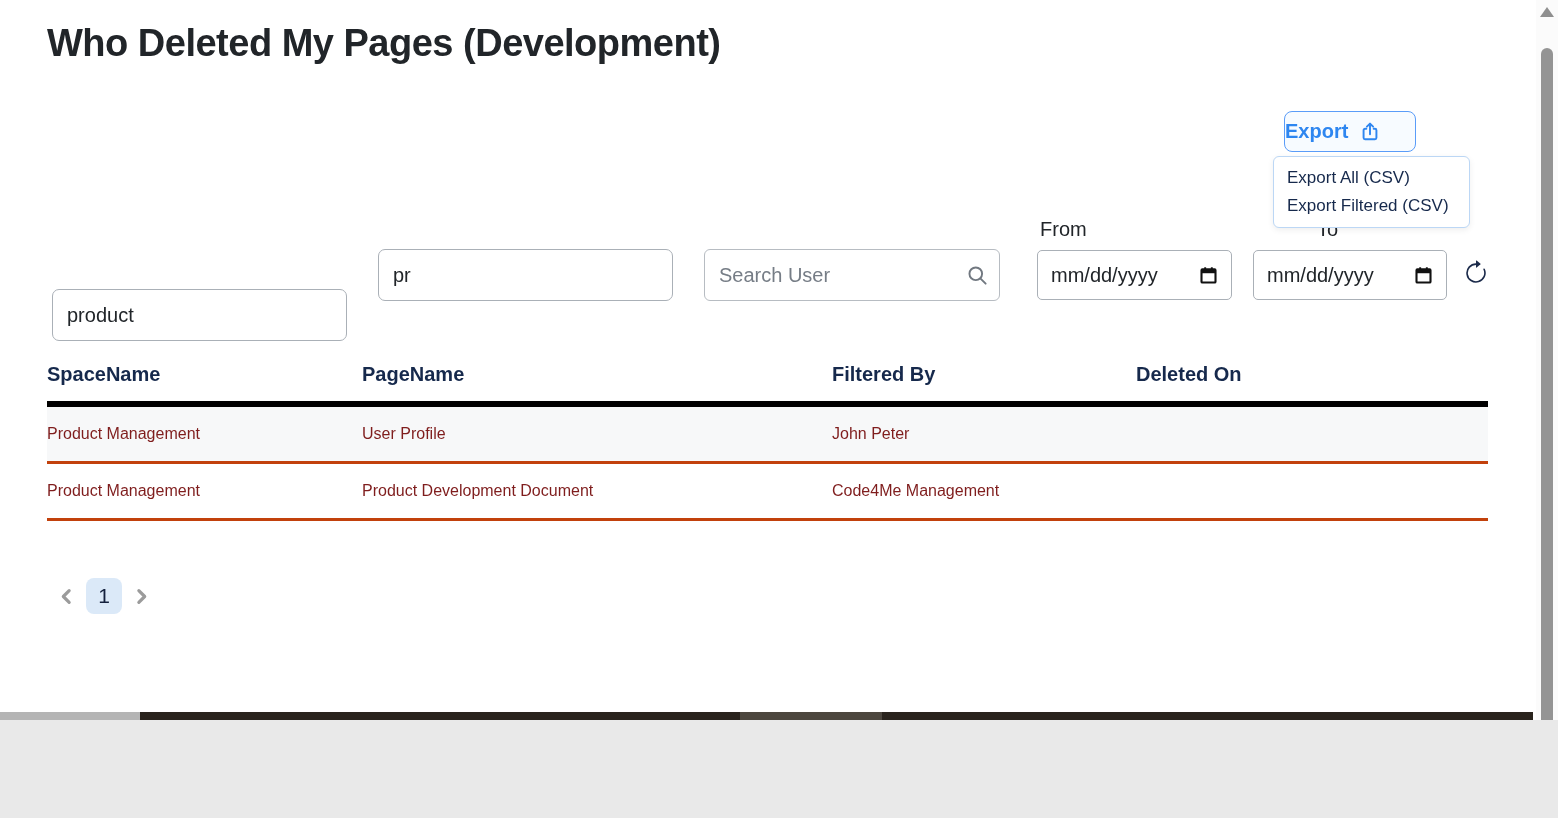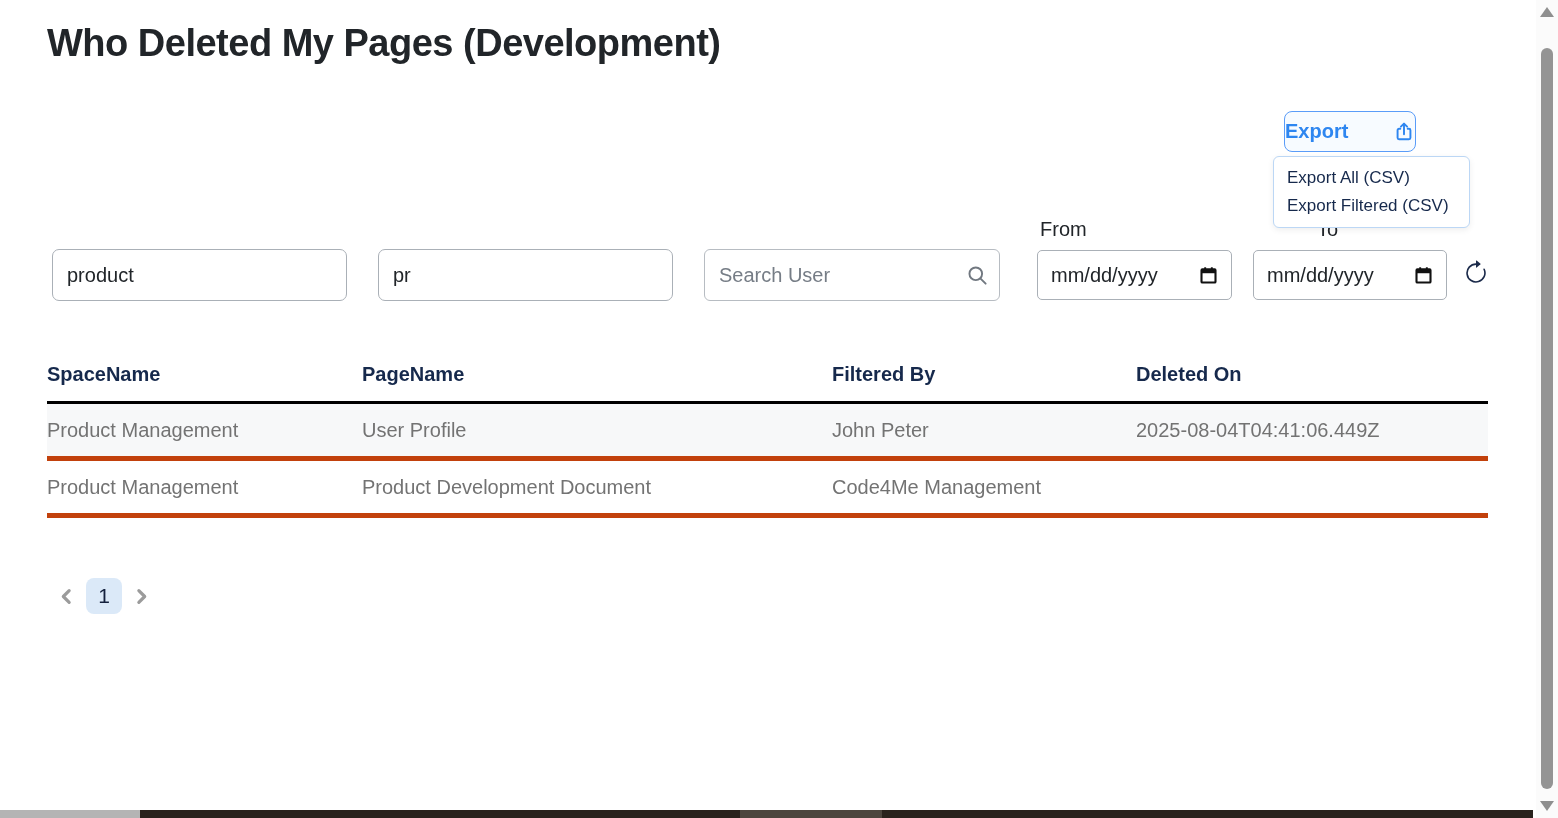--- a/index.html
+++ b/index.html
@@ -1,49 +1,49 @@
 <!DOCTYPE html>
 <html><head>
 <meta charset="utf-8">
 <style>
   * { margin:0; padding:0; box-sizing:border-box; }
   html,body { background:#e9e9e9; }
   .viewport {
-    position:relative; width:1558px; height:818px; background:#ffffff;
+    position:relative; width:1558px; height:720px; background:#ffffff;
     overflow:hidden; font-family:"Liberation Sans", sans-serif; color:#212529;
   }
   
   .page-title {
     position:absolute; left:47px; top:22px; font-size:38px; font-weight:700;
     color:#212529; letter-spacing:-0.5px;
   }
   
   .export-btn {
     position:absolute; left:1284px; top:111px; width:132px; height:41px;
-    display:flex; align-items:center; justify-content:space-between; gap:11px;
+    display:flex; align-items:center; justify-content:flex-start; gap:11px;
     background:#f7fbff; border:1px solid #5a9cf8; border-radius:8px;
     color:#2e86f0; font-size:20px; font-weight:600; cursor:pointer;
     font-family:"Liberation Sans", sans-serif;
   }
   .export-menu {
     position:absolute; left:1273px; top:156px; width:197px;
     background:#ffffff; border:1px solid #bcd7f5; border-radius:6px;
     padding:7px 0; box-shadow:0 2px 6px rgba(0,0,0,0.07); z-index:5;
   }
   .export-menu-item {
     padding:4px 13px; font-size:17px; font-weight:400; color:#16294c;
     white-space:nowrap; cursor:pointer;
   }
   
   .text-input {
     position:absolute; top:249px; height:52px; border:1px solid #aab0b7;
     border-radius:7px; font-size:20px; color:#212529; padding:0 14px;
     font-family:"Liberation Sans", sans-serif; background:#fff; outline:none;
   }
-  .input-space { left:52px;  width:295px; }
+  .input-space { left:52px;  width:295px;margin-top:40px; }
   .input-page  { left:378px; width:295px; }
   .search-wrap { position:absolute; left:704px; top:249px; width:296px; height:52px; }
   .search-wrap input {
     width:100%; height:100%; border:1px solid #b7bcc2; border-radius:6px;
     font-size:20px; color:#212529; padding:0 44px 0 14px; outline:none;
     font-family:"Liberation Sans", sans-serif;
   }
   .search-wrap input::placeholder { color:#767d86; opacity:1; }
   .search-icon { position:absolute; right:11px; top:15px; }
   .date-label { position:absolute; top:218px; font-size:20px; color:#212529; }
@@ -59,26 +59,26 @@
   .to-box   { left:1253px; width:194px; }
   .refresh-btn {
     position:absolute; left:1463px; top:259px; width:28px; height:28px;
     background:none; border:none; cursor:pointer; padding:0;
   }
   
   .table { position:absolute; left:47px; top:352px; width:1441px; }
   .thead {
     display:grid; grid-template-columns:315px 470px 304px 1fr;
     font-size:20px; font-weight:700; color:#16294c;
-    padding:11px 0 15px 0; border-bottom:3px solid #000000;
+    padding:11px 0 15px 0; border-bottom:6px solid #000000;
   }
   .trow {
     display:grid; grid-template-columns:315px 470px 304px 1fr;
-    font-size:20px; color:#737373; height:57px; align-items:center;
-    border-bottom:5px solid #c2410c;
+    font-size:16px; color:#7f1d1d; height:57px; align-items:center;
+    border-bottom:3px solid #c2410c;
   }
   .trow.alt { background:#f7f8f9; }
   
   .pagination {
     position:absolute; left:56px; top:578px; display:flex; align-items:center; gap:9px;
   }
   .page-nav-btn { background:none; border:none; padding:2px; cursor:pointer; display:flex; }
   .page-current {
     width:36px; height:36px; background:#dbe9f8; border:none; border-radius:8px;
     font-size:21px; color:#14213d; display:flex; align-items:center; justify-content:center;
@@ -179,21 +179,20 @@
     <div class="thead">
       <div>SpaceName</div>
       <div>PageName</div>
       <div>Filtered By</div>
       <div>Deleted On</div>
     </div>
     <div class="trow alt">
       <div>Product Management</div>
       <div>User Profile</div>
       <div>John Peter</div>
-      <div>2025-08-04T04:41:06.449Z</div>
     </div>
     <div class="trow">
       <div>Product Management</div>
       <div>Product Development Document</div>
       <div>Code4Me Management</div>
     </div>
   </div>
 
   <div class="pagination">
     <button class="page-nav-btn">

